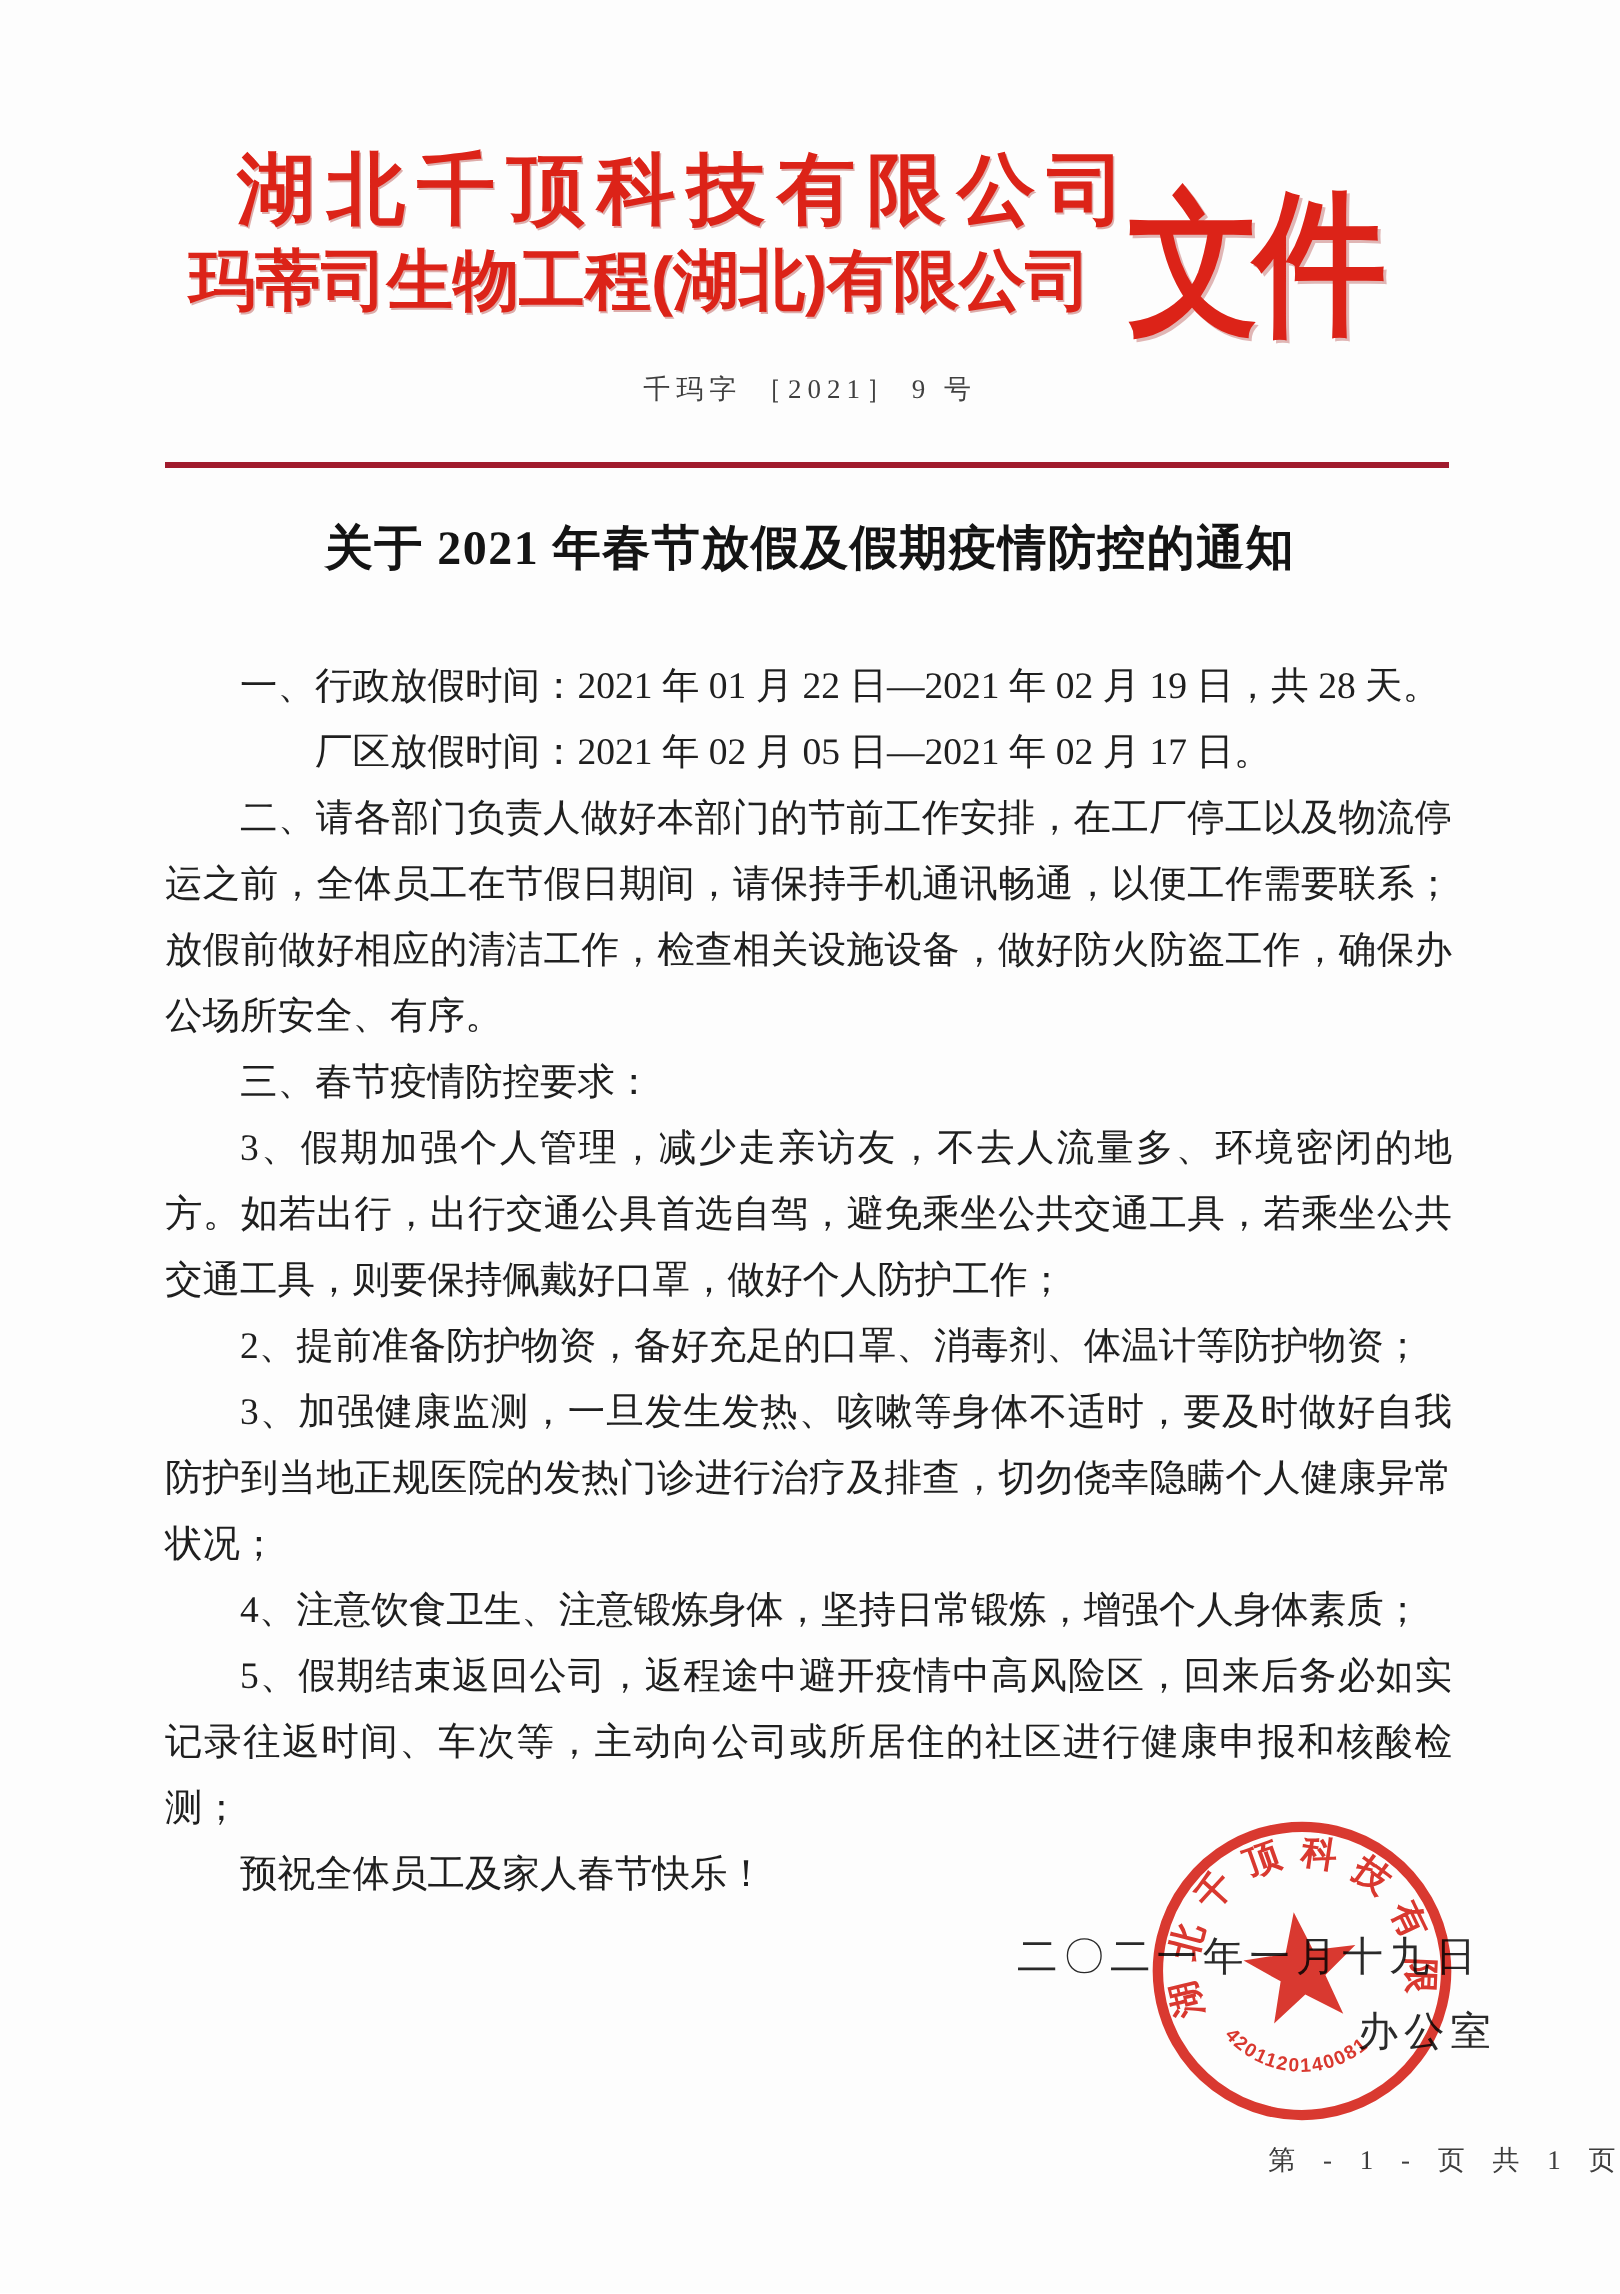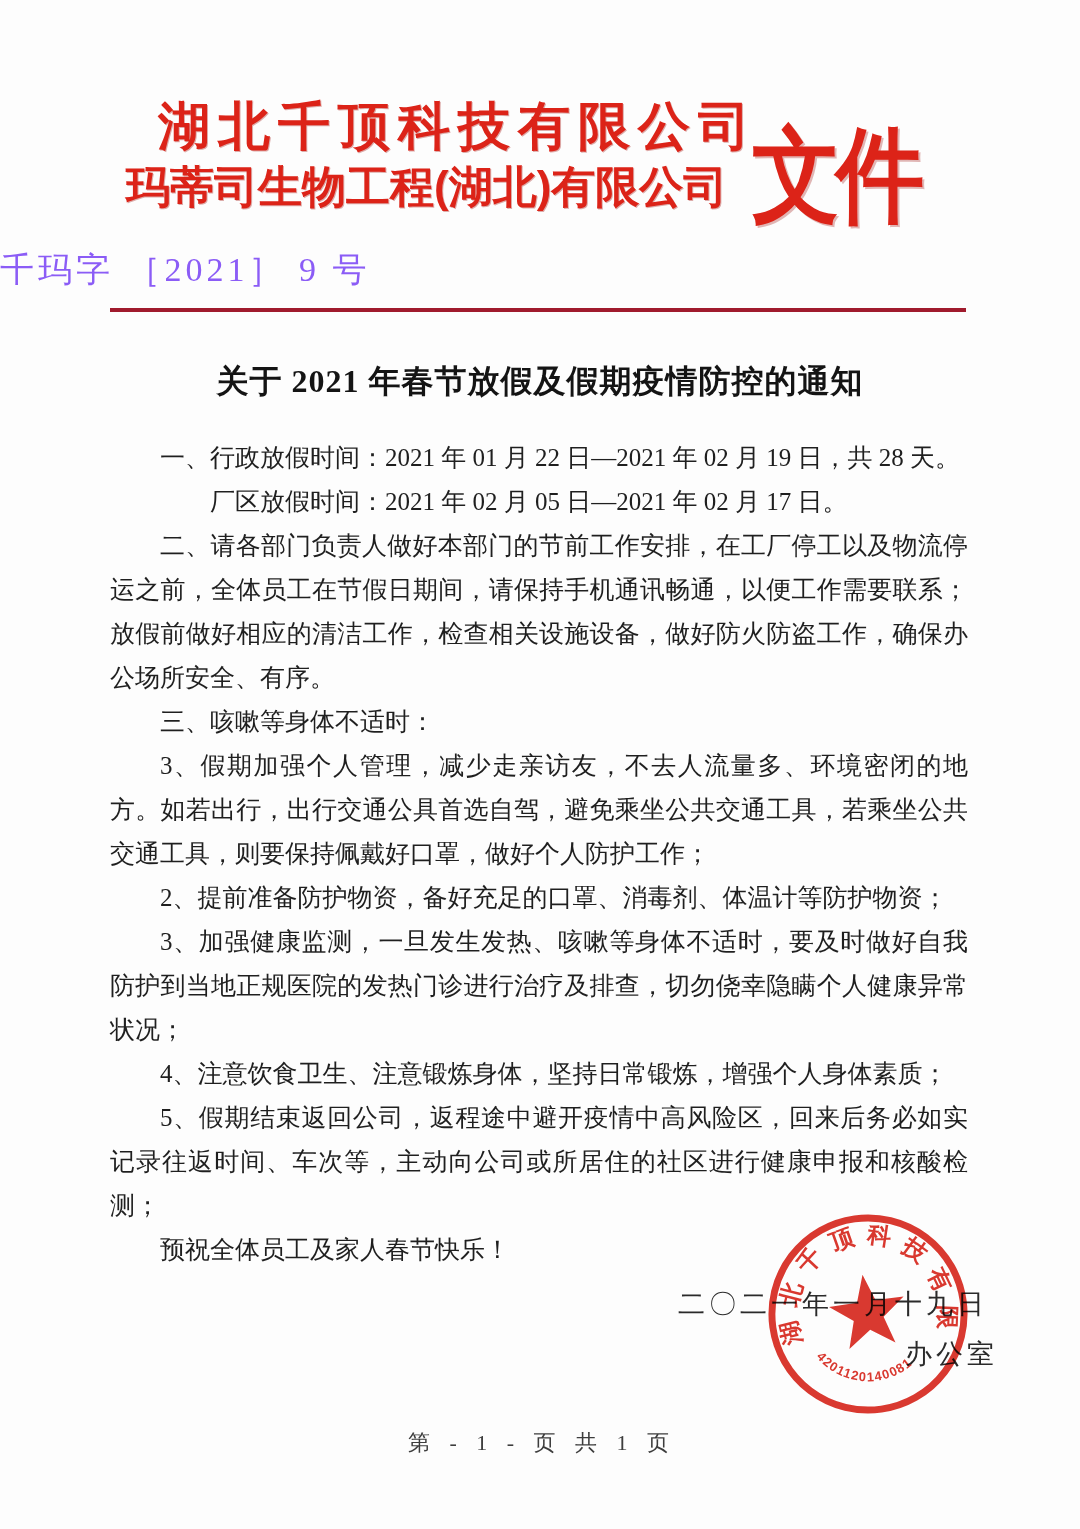--- a/index.html
+++ b/index.html
@@ -38,31 +38,31 @@
     color: #dc2318;
     font-family: "Liberation Sans", "DejaVu Sans", sans-serif;
     transform: scaleY(1.18); transform-origin: top left;
     white-space: nowrap;
     text-shadow: 2px 2px 0 rgba(160,20,15,.3);
   }
 
   
   .doc-number {
     position: absolute; top: 247px; left: 0; width: 1080px;
-    font-size: 34px; color: #8b5cf6; letter-spacing: 4px;
+    text-align: center; font-size: 18px; color: #404040; letter-spacing: 4px;
     white-space: nowrap;
   }
   .red-rule {
     position: absolute; top: 308px; left: 110px; width: 856px; height: 4px;
     background: #a01b2d;
   }
 
   
   .doc-title {
-    position: absolute; top: 360px; left: 0; width: 1080px;
+    position: absolute; top: 344px; left: 0; width: 1080px;
     text-align: center; font-size: 32px; font-weight: bold; color: #141414;
     letter-spacing: 1px; white-space: nowrap;
   }
 
   
   .body-text {
     position: absolute; top: 436px; left: 110px; width: 858px;
     font-size: 25px; line-height: 44px; color: #1f1f1f;
     text-align: justify;
   }
@@ -80,21 +80,21 @@
   }
   .seal {
     position: absolute; top: 1210px; left: 762px; width: 212px; height: 208px;
     mix-blend-mode: multiply;
     transform: rotate(-8deg);
   }
 
   
   .page-footer {
     position: absolute; top: 1428px; left: 0; width: 1080px;
-    text-align: center; font-size: 22px; color: #3d3d3d;
+    text-align: right; font-size: 18px; color: #3d3d3d;
     letter-spacing: 3px; word-spacing: 8px; white-space: nowrap;
   }
 </style>
 </head>
 <body>
 
 <div class="page">
 
   <div class="letterhead">
     <div class="company-line1">湖北千顶科技有限公司</div>
@@ -105,21 +105,21 @@
   <div class="doc-number">千玛字 ［2021］ 9 号</div>
 
   <div class="red-rule"></div>
 
   <div class="doc-title">关于 2021 年春节放假及假期疫情防控的通知</div>
 
   <div class="body-text">
     <p>一、行政放假时间：2021 年 01 月 22 日—2021 年 02 月 19 日，共 28 天。</p>
     <p class="indent-4">厂区放假时间：2021 年 02 月 05 日—2021 年 02 月 17 日。</p>
     <p>二、请各部门负责人做好本部门的节前工作安排，在工厂停工以及物流停运之前，全体员工在节假日期间，请保持手机通讯畅通，以便工作需要联系；放假前做好相应的清洁工作，检查相关设施设备，做好防火防盗工作，确保办公场所安全、有序。</p>
-    <p>三、咳嗽等身体不适时：</p>
+    <p>三、春节疫情防控要求：</p>
     <p>3、假期加强个人管理，减少走亲访友，不去人流量多、环境密闭的地方。如若出行，出行交通公具首选自驾，避免乘坐公共交通工具，若乘坐公共交通工具，则要保持佩戴好口罩，做好个人防护工作；</p>
     <p>2、提前准备防护物资，备好充足的口罩、消毒剂、体温计等防护物资；</p>
     <p>3、加强健康监测，一旦发生发热、咳嗽等身体不适时，要及时做好自我防护到当地正规医院的发热门诊进行治疗及排查，切勿侥幸隐瞒个人健康异常状况；</p>
     <p>4、注意饮食卫生、注意锻炼身体，坚持日常锻炼，增强个人身体素质；</p>
     <p>5、假期结束返回公司，返程途中避开疫情中高风险区，回来后务必如实记录往返时间、车次等，主动向公司或所居住的社区进行健康申报和核酸检测；</p>
     <p>预祝全体员工及家人春节快乐！</p>
   </div>
 
   <div class="closing-date">二〇二一年一月十九日</div>
   <div class="office-label">办公室</div>

